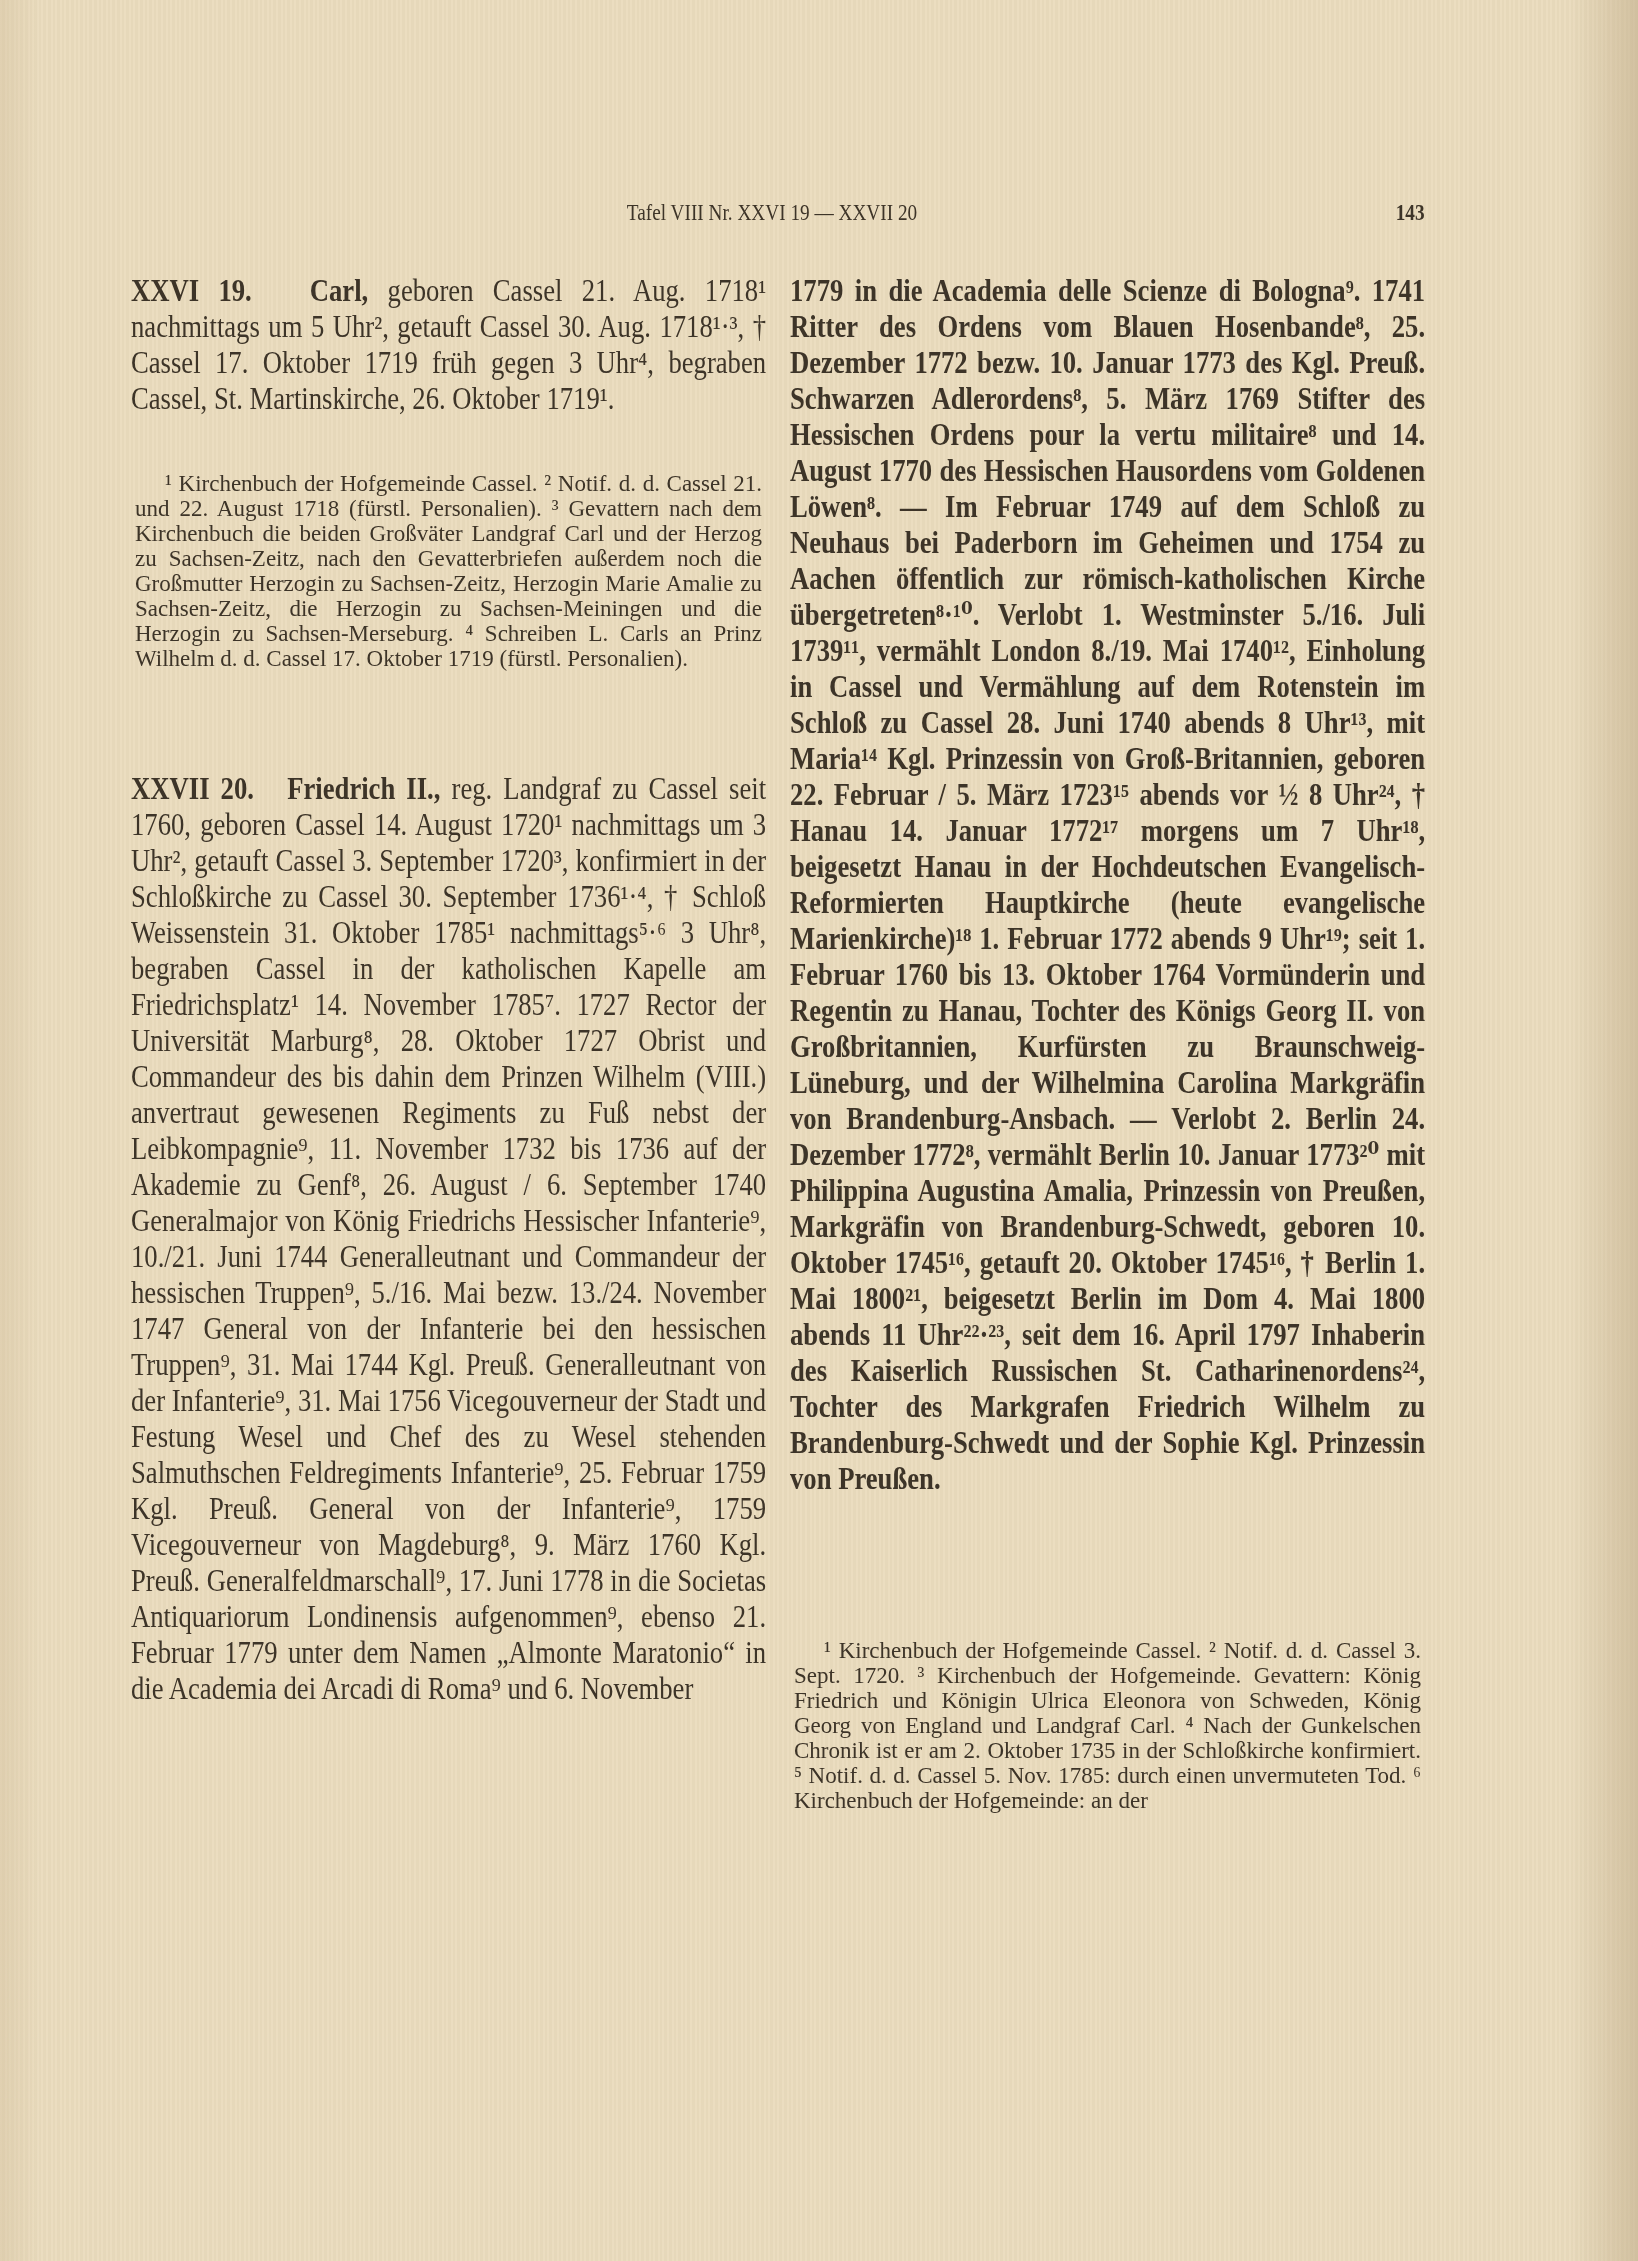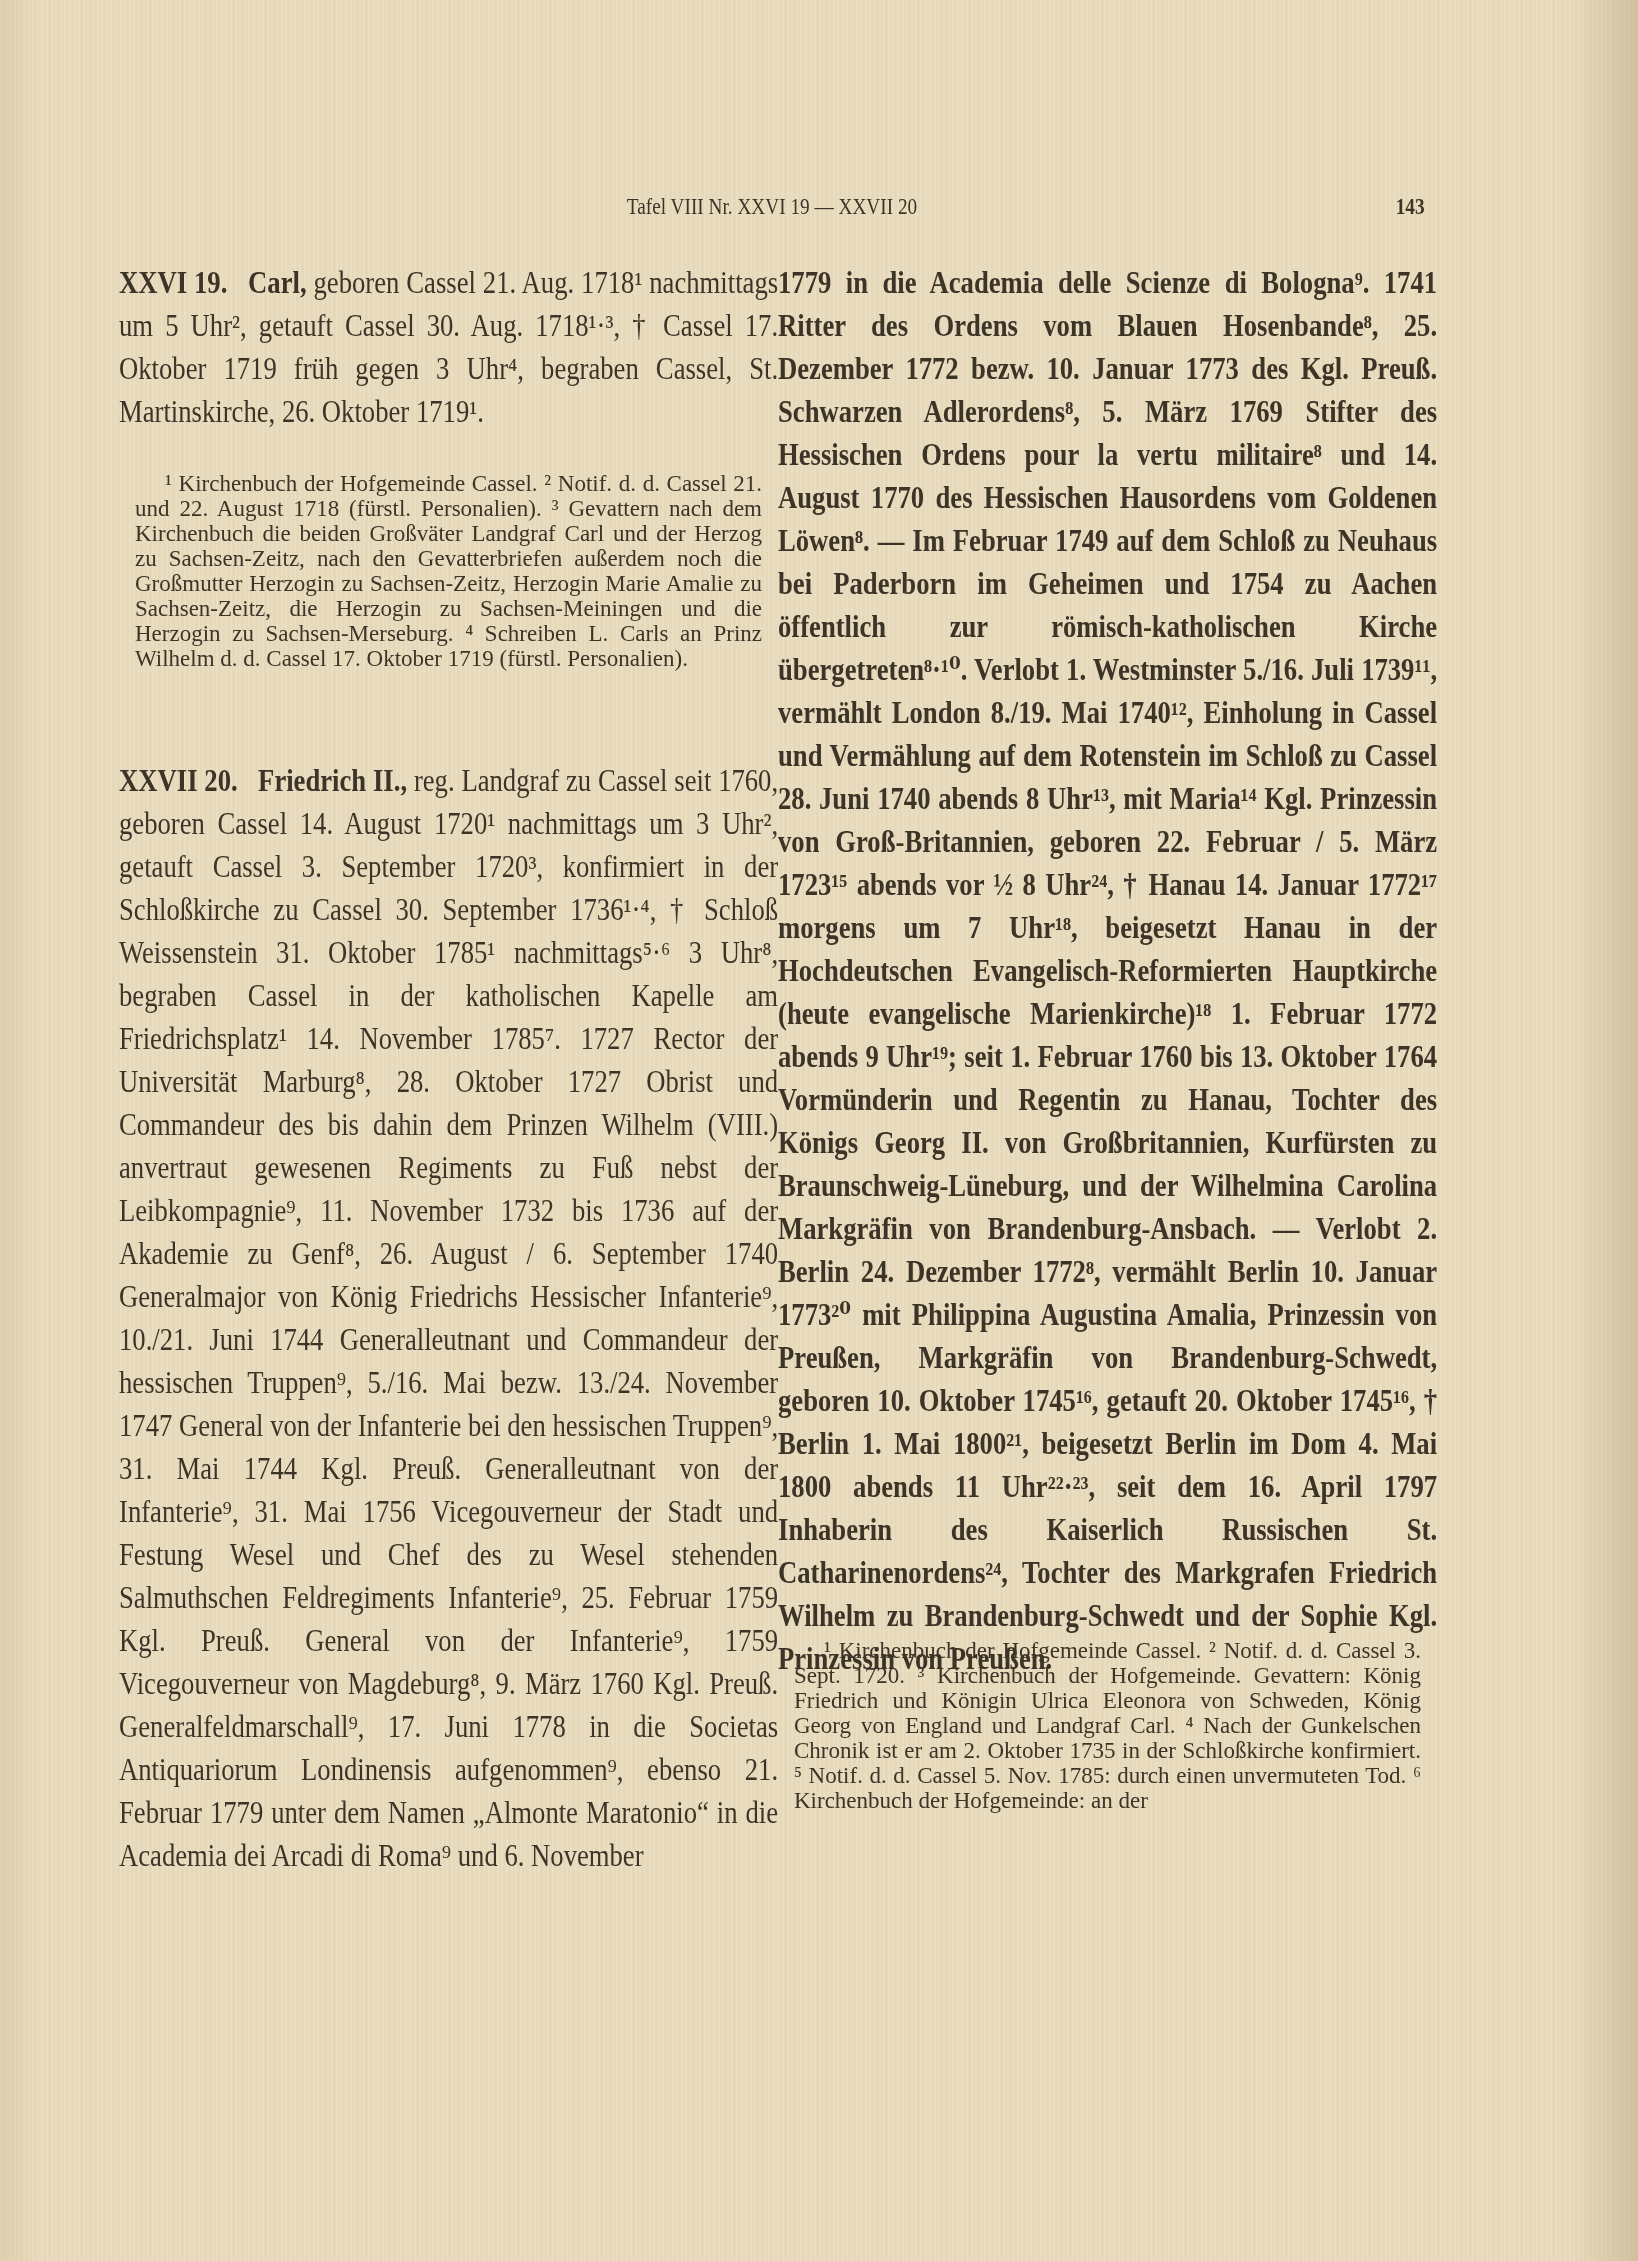--- a/index.html
+++ b/index.html
@@ -8,36 +8,36 @@
     background: #eadbbd;
     background-image:
       linear-gradient(90deg, rgba(205,185,150,0.35) 0px, rgba(234,219,189,0) 40px, rgba(234,219,189,0) 1569px, rgba(190,170,135,0.55) 1639px),
       repeating-linear-gradient(90deg, rgba(255,255,255,0.05) 0px, rgba(255,255,255,0.05) 2px, rgba(0,0,0,0.015) 2px, rgba(0,0,0,0.015) 4.6px);
     position: relative;
     color: #3d3428;
     font-family: "Liberation Serif", "DejaVu Serif", serif;
   }
   .page { position: absolute; left: 0; top: 0; width: 1639px; height: 2261px; }
   .running-header {
-    position: absolute; top: 194px; left: 119px; width: 1306px; height: 29px;
+    position: absolute; top: 200px; left: 119px; width: 1306px; height: 29px;
   }
   .running-title {
     position: absolute; left: 0; right: 0; top: 0; text-align: center;
     font-size: 22.4px; letter-spacing: 0px; transform: scaleX(0.86);
   }
   .page-number {
     position: absolute; right: 0; top: 0; font-size: 22.4px; font-weight: bold; transform: scaleX(0.86); transform-origin: right;
   }
   .column { position: absolute; top: 261px; width: 659px; }
   .col-left { left: 119px; }
   .col-right { left: 778px; width: 659px; }
 
   .body-text {
-    font-size: 31px; line-height: 43px; text-align: justify;
-    margin: 0; word-spacing: 0px;
+    font-size: 31px; line-height: 36px; text-align: justify;
+    margin: 12px; word-spacing: 0px;
   }
   .body-text .inner { display: block; transform: scaleX(0.86); transform-origin: left top; width: 116.3%; }
   .entry-id { font-weight: bold; }
   .entry-name { font-weight: bold; }
   .footnotes {
     font-size: 23px; line-height: 25px; text-align: justify; margin: 16px;
     text-indent: 30px;
   }
   .block { position: absolute; left: 0; width: 659px; }
 </style>

